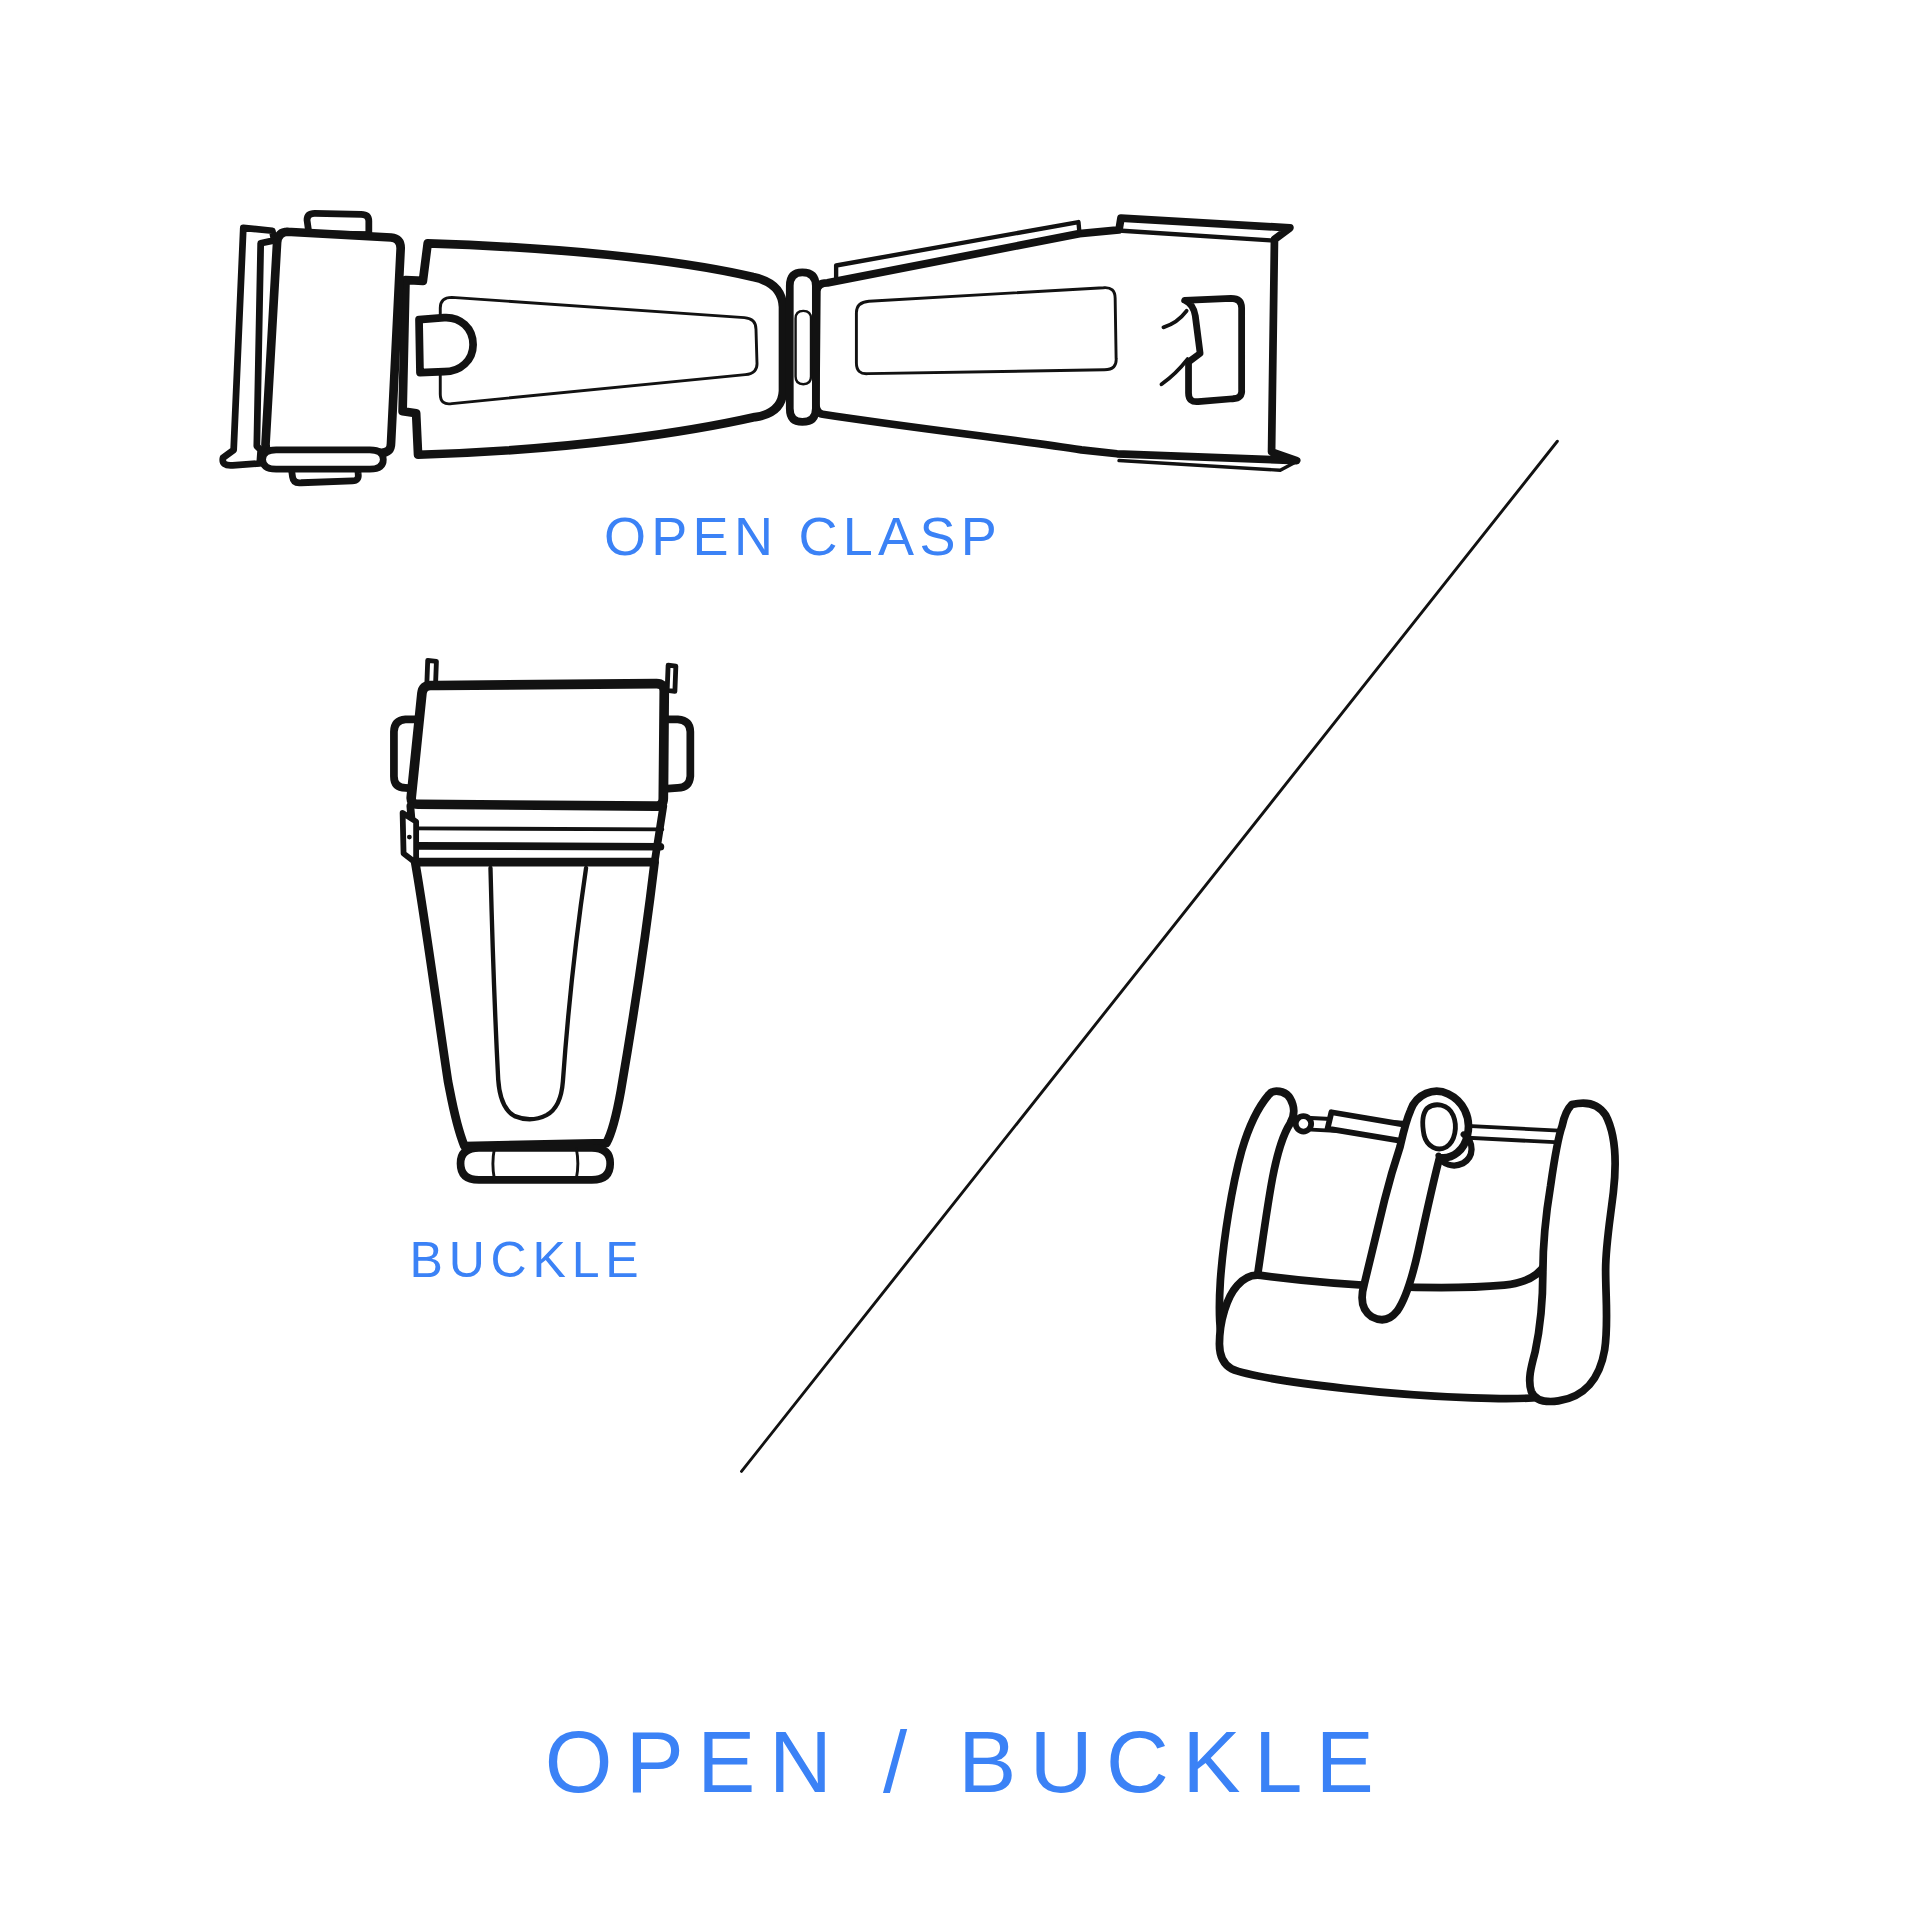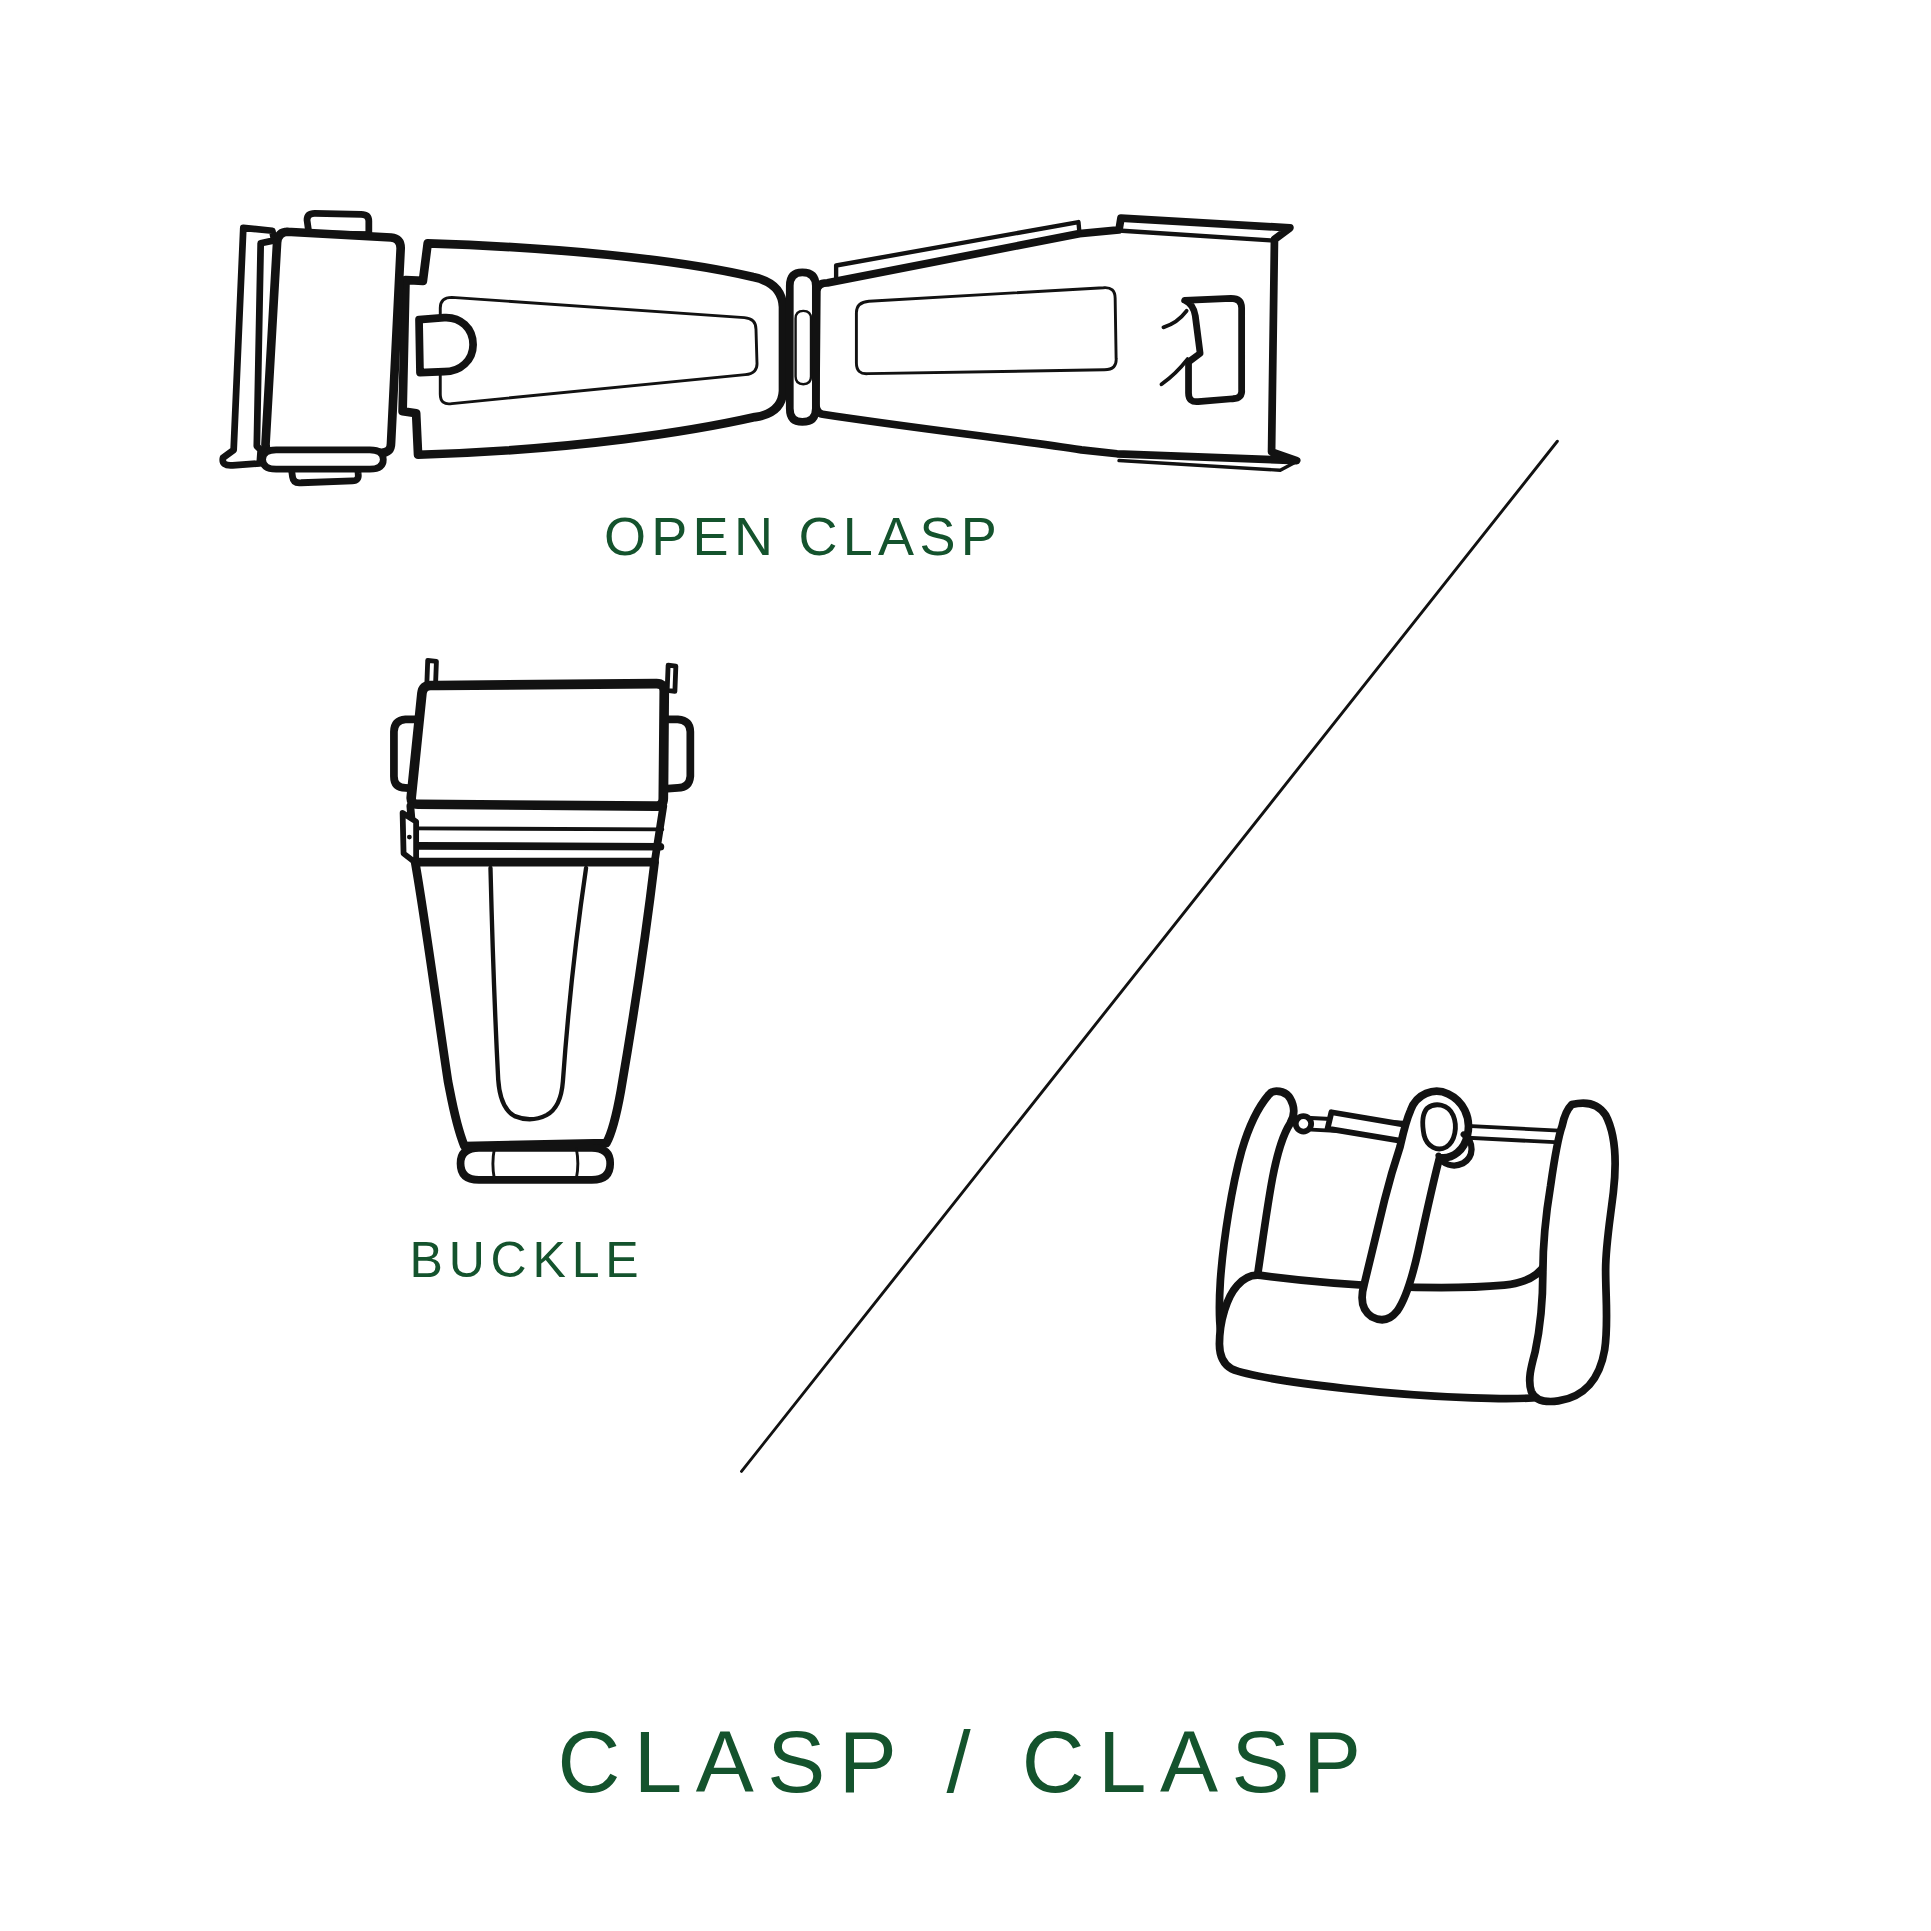--- a/index.html
+++ b/index.html
@@ -1,19 +1,19 @@
 <!DOCTYPE html>
 <html><head>
 <meta charset="utf-8">
 <style>
   html,body{margin:0;padding:0;background:#fff;}
   #canvas{position:relative;width:1931px;height:1931px;background:#fff;overflow:hidden;
     font-family:"Liberation Sans",sans-serif;}
   #art{position:absolute;left:0;top:0;}
-  .label{position:absolute;transform:translate(-50%,-50%);color:#14532d;white-space:nowrap;}
+  .label{position:absolute;transform:translate(-50%,-50%);color:#3b82f6;white-space:nowrap;}
   .label-small{font-size:54px;letter-spacing:5.3px;font-weight:400;}
   .label-closed{font-size:50px;letter-spacing:5.8px;font-weight:400;}
   .label-title{font-size:87px;letter-spacing:13.5px;font-weight:400;}
 </style>
 </head>
 <body>
 
 <div id="canvas">
 <svg id="art" width="1931" height="1931" viewBox="0 0 2000 2000">
   <g stroke="#121212" fill="none" stroke-linejoin="round" stroke-linecap="round">
@@ -96,15 +96,15 @@
 
       <path d="M 1478 1148 C 1487 1141 1500 1144 1505 1155 C 1510 1167 1507 1182 1498 1188 C 1489 1193 1478 1188 1475 1176 C 1473 1166 1472 1155 1478 1148 Z" stroke-width="5" fill="#fff"></path>
 
       <path d="M 1516 1175 C 1527 1183 1527 1198 1515 1205 C 1505 1210 1494 1206 1490 1197" stroke-width="6.5"></path>
     </g>
   </g>
 </svg>
 
 <div class="label label-small" style="left:803px;top:536px;">OPEN CLASP</div>
 <div class="label label-closed" style="left:527px;top:1260px;">BUCKLE</div>
-<div class="label label-title" style="left:966px;top:1762px;">CLASP / CLASP</div>
+<div class="label label-title" style="left:966px;top:1762px;">OPEN / BUCKLE</div>
 </div>
 
 
 </body></html>

